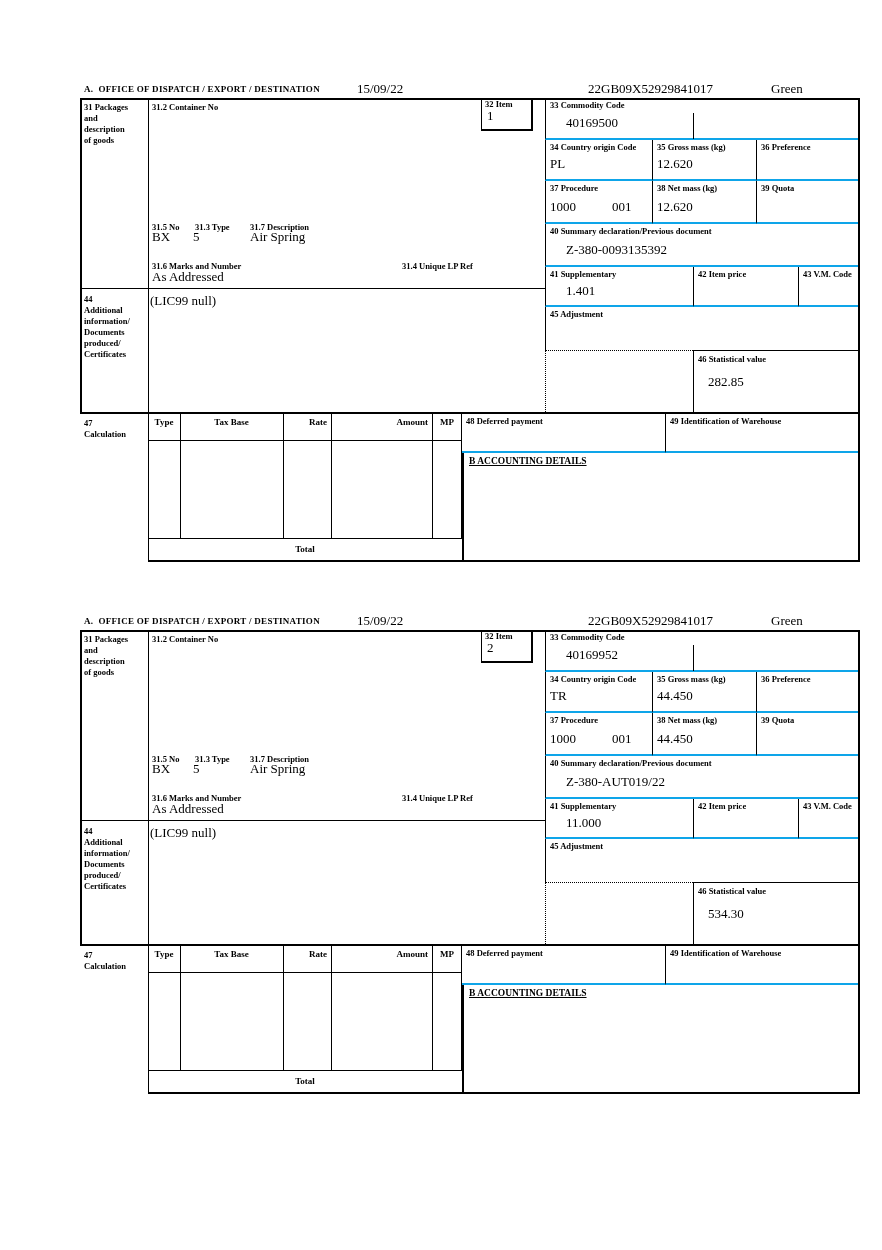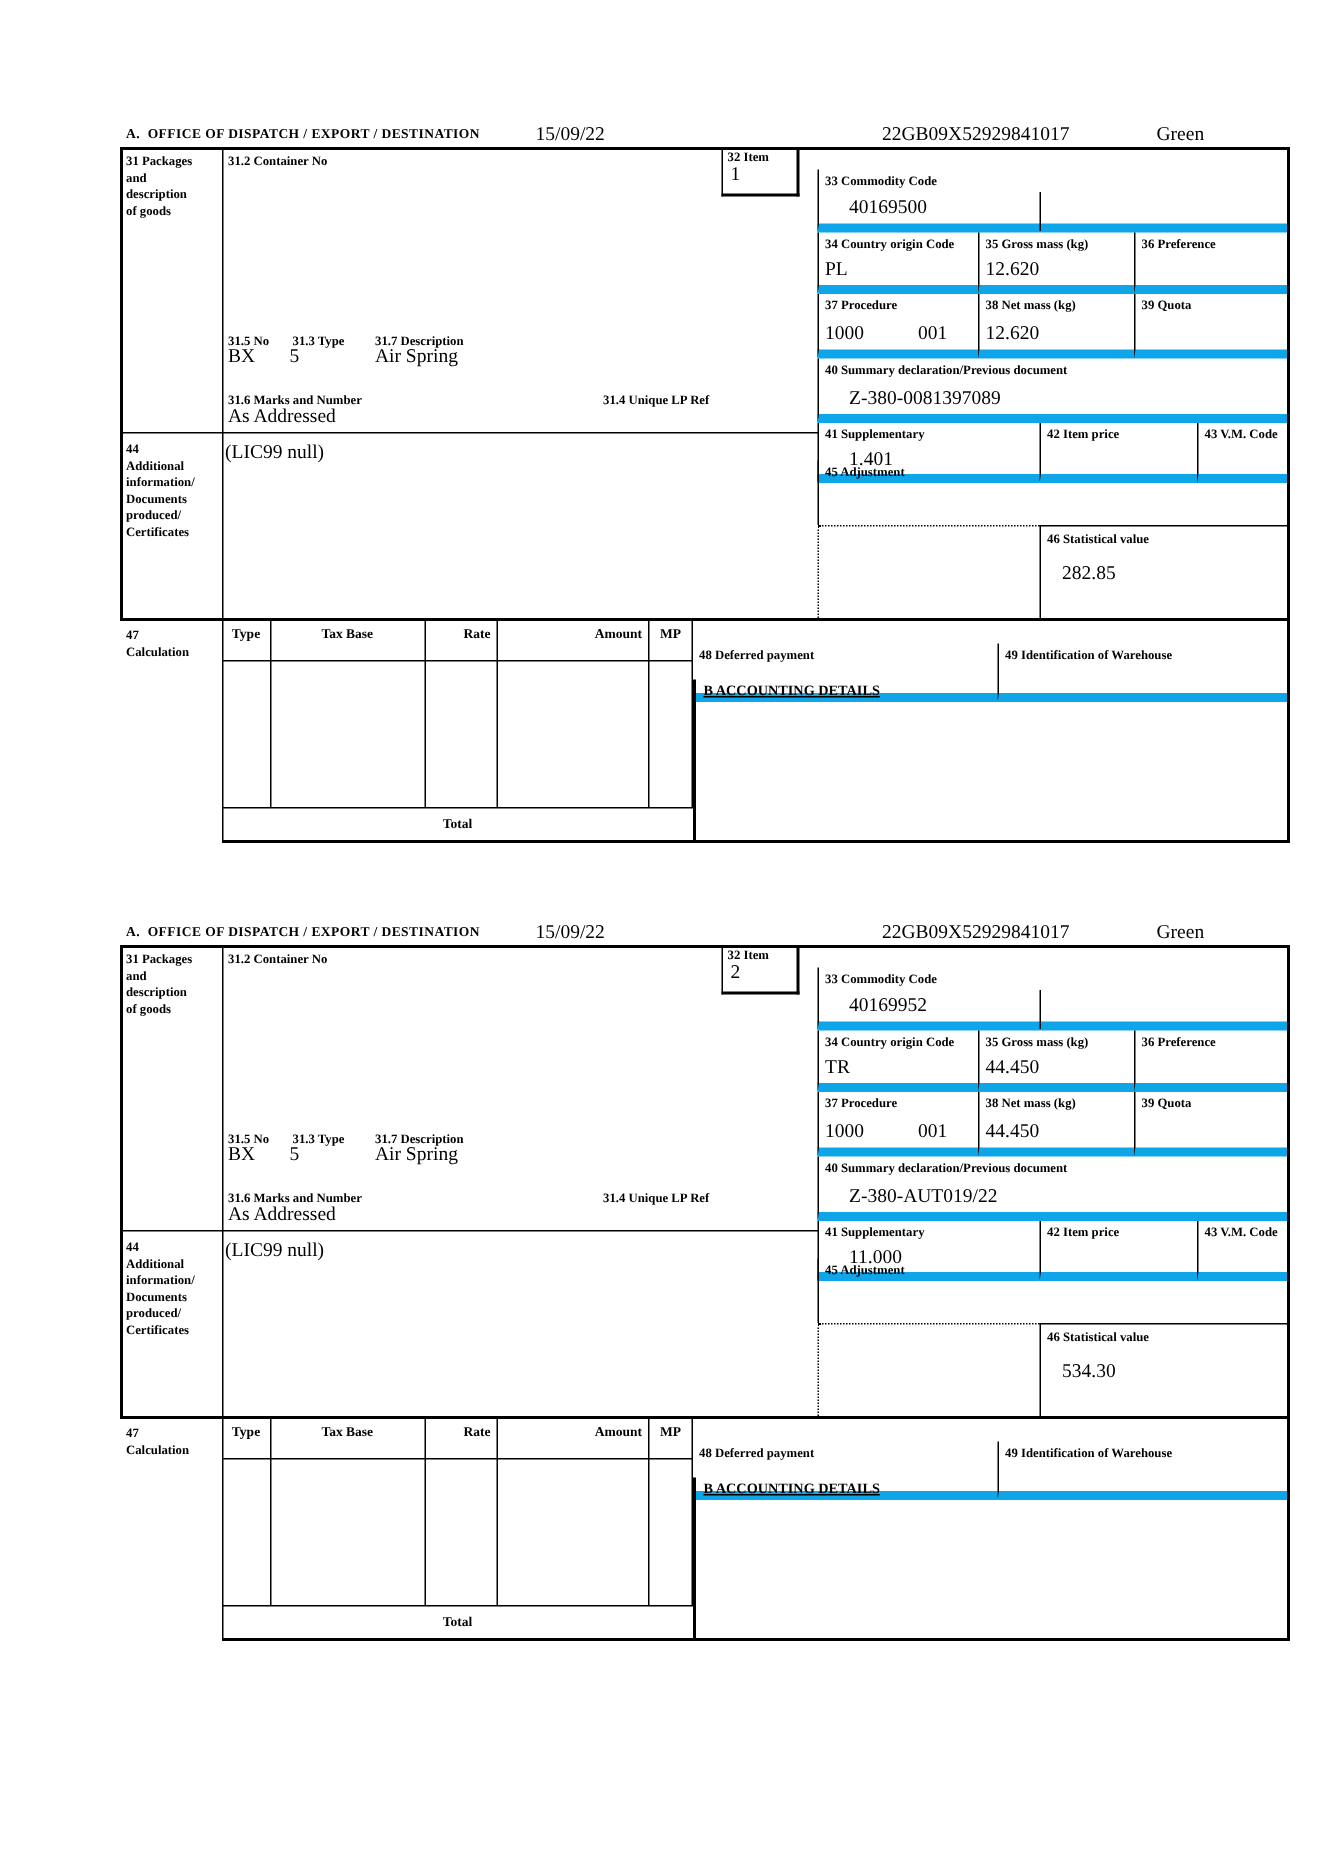--- a/index.html
+++ b/index.html
@@ -13,21 +13,21 @@
   .hdr { position:absolute; top:0; left:0; width:780px; height:18px; }
   .hdr-office { position:absolute; left:4px; top:4px; font-size:9px; font-weight:bold; letter-spacing:.3px; white-space:pre; }
   .hdr-date, .hdr-ref, .hdr-routing { position:absolute; top:1px; font-size:13px; white-space:nowrap; }
   .hdr-date { left:277px; }
   .hdr-ref { left:508px; }
   .hdr-routing { left:655px;margin-left:36px; }
   .grid { position:absolute; top:18px; left:0; width:780px; height:588px; }
   .ln { position:absolute; background:#000; }
   .bx { position:absolute; box-sizing:border-box; }
   .bl { border-left:1px solid #000; }
-  .bb { border-bottom:6px solid #0ea5e9;margin-top:15px; }
+  .bb { border-bottom:2px solid #0ea5e9; }
   .lbl { position:absolute; left:4px; top:2px; font-size:8.5px; font-weight:bold; line-height:10px; white-space:nowrap; }
   .flbl { position:absolute; font-size:8.5px; font-weight:bold; line-height:10px; white-space:nowrap; }
   .val { position:absolute; font-size:13px; line-height:14px; white-space:nowrap; }
   .leftlbl { position:absolute; left:4px; width:62px; font-size:8.5px; font-weight:bold; line-height:11px; }
   .dotted-zone { position:absolute; box-sizing:border-box; border-top:1px dotted #000; border-left:1px dotted #000; }
   .tbl { position:absolute; box-sizing:border-box; border-right:1px solid #000;padding-left:20px; }
   .th { position:absolute; top:3px; font-size:9px; font-weight:bold; box-sizing:border-box; }
   .total-row { position:absolute; box-sizing:border-box; border-top:1px solid #000; text-align:center; font-size:9px; font-weight:bold; line-height:20px; }
   .acct-lbl { position:absolute; left:5px; top:3px; font-size:9.5px; font-weight:bold;text-decoration:underline; }
 </style>
@@ -116,21 +116,21 @@
       <div class="bx bl bb" style="left:572px;top:83px;width:104px;height:43px;">
         <span class="lbl">38 Net mass (kg)</span>
         <span class="val" style="left:4px;top:19px;">12.620</span>
       </div>
       <div class="bx bl bb" style="left:676px;top:83px;width:102px;height:43px;">
         <span class="lbl">39 Quota</span>
       </div>
 
       <div class="bx bl bb" style="left:465px;top:126px;width:313px;height:43px;">
         <span class="lbl">40 Summary declaration/Previous document</span>
-        <span class="val" style="left:20px;top:19px;">Z-380-0081397089</span>
+        <span class="val" style="left:20px;top:19px;">Z-380-0093135392</span>
       </div>
 
       <div class="bx bl bb" style="left:465px;top:169px;width:148px;height:40px;">
         <span class="lbl">41 Supplementary</span>
         <span class="val" style="left:20px;top:17px;">1.401</span>
       </div>
       <div class="bx bl bb" style="left:613px;top:169px;width:105px;height:40px;">
         <span class="lbl">42 Item price</span>
       </div>
       <div class="bx bl bb" style="left:718px;top:169px;width:60px;height:40px;">

